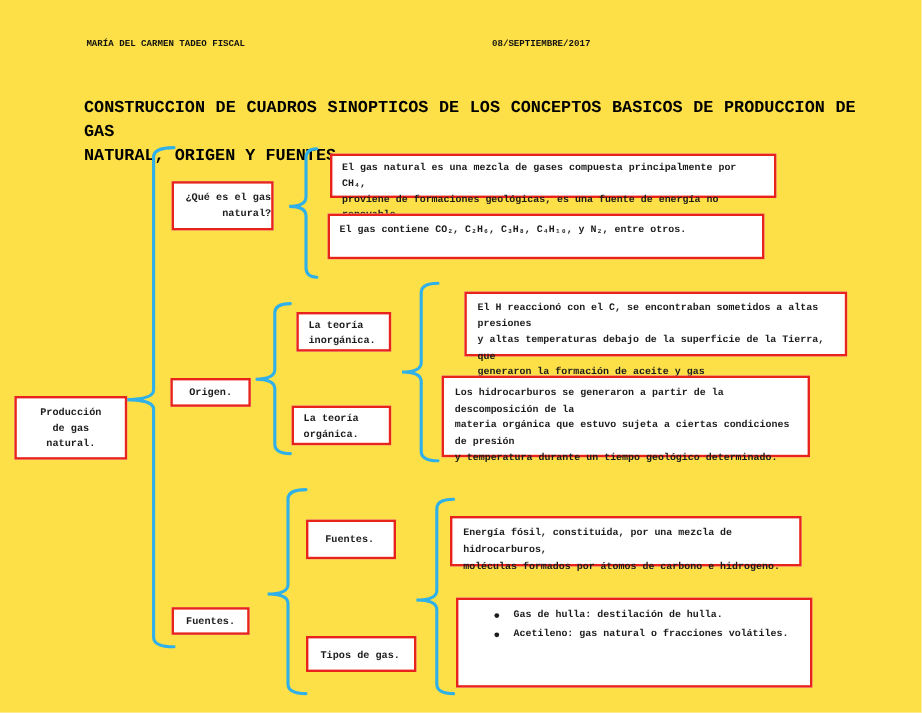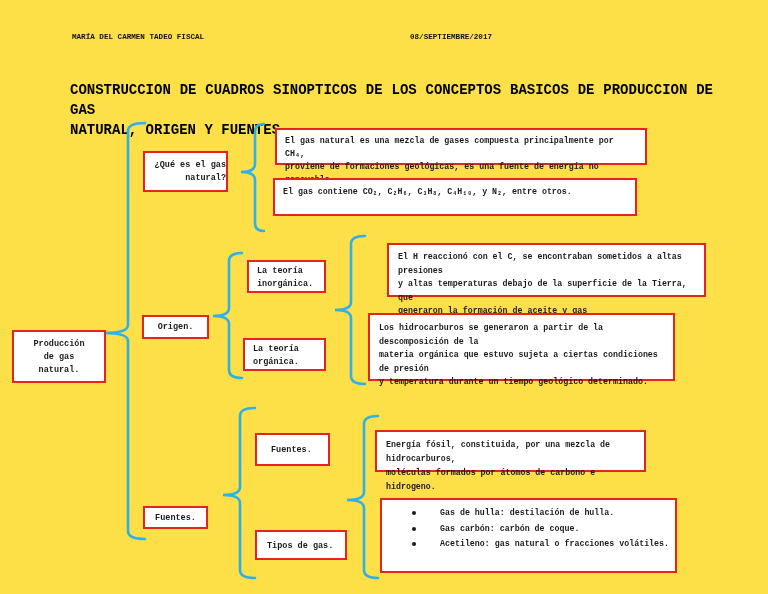--- a/index.html
+++ b/index.html
@@ -16,21 +16,21 @@
   .title{position:absolute;left:70px;top:80px;width:643px;font-size:14px;font-weight:bold;color:#000;line-height:20px;}
   .title .j{text-align:justify;text-align-last:justify;}
   .box{
     position:absolute;box-sizing:border-box;border:2.5px solid var(--red);
     background:#fff;font-weight:bold;
   }
   .lbl{font-size:8.5px;line-height:13px;}
   .para{font-size:8.3px;line-height:13px;}
   .c{text-align:center;}
   .bullets{font-size:8.3px;}
-  .brow{display:flex;align-items:flex-start;line-height:15.5px;gap:12px;}
+  .brow{display:flex;align-items:flex-start;line-height:15.5px;}
   .brow .dot{flex:0 0 auto;width:4px;height:4px;border-radius:50%;background:var(--ink);margin:6px 12px 0 30px;}
   svg.overlay{position:absolute;left:0;top:0;pointer-events:none;}
 </style>
 </head>
 <body>
 
 <div id="page">
 
   <div class="hdr" style="left:72px;top:33px;">MARÍA DEL CARMEN TADEO FISCAL</div>
   <div class="hdr" style="left:410px;top:33px;">08/SEPTIEMBRE/2017</div>
@@ -102,33 +102,29 @@
     <div>y altas temperaturas debajo de la superficie de la Tierra, que</div>
     <div>generaron la formación de aceite y gas</div>
   </div>
 
   <div class="box para" style="left:368px;top:313px;width:307px;height:68px;padding:6px 9px;line-height:13.5px;">
     <div>Los hidrocarburos se generaron a partir de la descomposición de la</div>
     <div>materia orgánica que estuvo sujeta a ciertas condiciones de presión</div>
     <div>y temperatura durante un tiempo geológico determinado.</div>
   </div>
 
-  <div class="box para" style="left:375px;top:430px;width:271px;height:42px;padding:6px 9px;line-height:14px;">
+  <div class="box para" style="left:375px;top:430px;width:293px;height:42px;padding:6px 9px;line-height:14px;">
     <div>Energía fósil, constituida, por una mezcla de hidrocarburos,</div>
     <div>moléculas formados por átomos de carbono e hidrogeno.</div>
   </div>
 
   <div class="box bullets" style="left:380px;top:498px;width:297px;height:75px;padding:5px 0;font-weight:bold;">
     <div class="brow">
       <span class="dot"></span>
       <span>Gas de hulla: destilación de hulla.</span>
     </div>
     <div class="brow">
       <span class="dot"></span>
-      <span>Gas carbón: carbón de coque.</span>
-    </div>
-    <div class="brow">
-      <span class="dot"></span>
       <span>Acetileno: gas natural o fracciones volátiles.</span>
     </div>
   </div>
 
 </div>
 
 </body></html>

